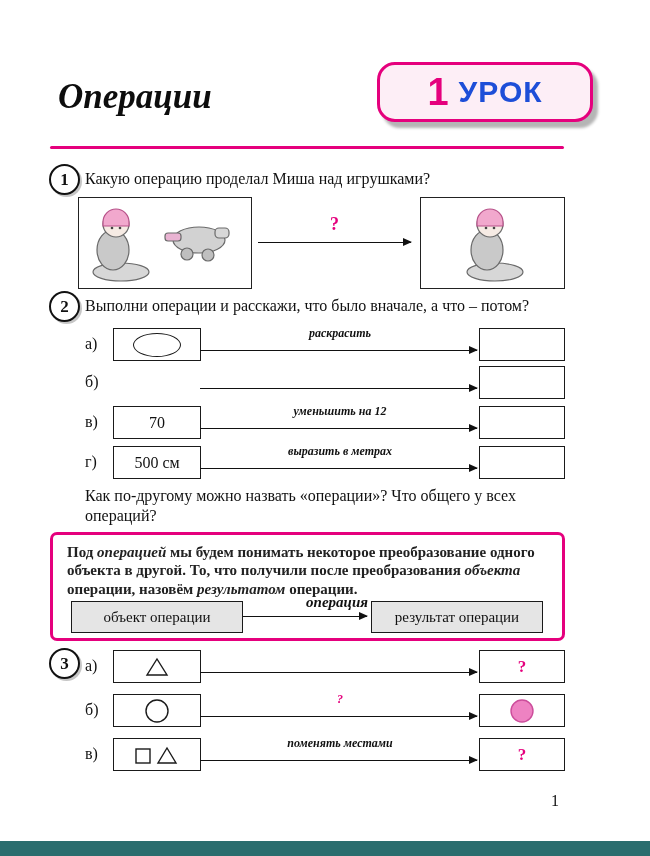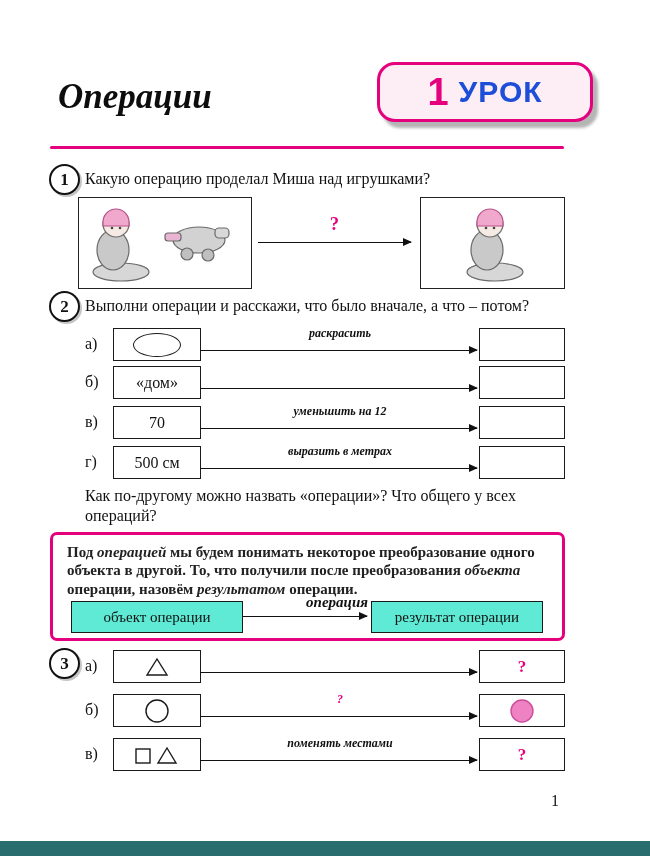--- a/index.html
+++ b/index.html
@@ -38,21 +38,21 @@
   .res-box{position:absolute;left:479px;top:0;width:84px;height:31px;border:1.3px solid #1a1a1a;
         display:flex;align-items:center;justify-content:center;font-size:17px;background:#fff;}
   .oval{display:inline-block;width:46px;height:22px;border:1.4px solid #1a1a1a;border-radius:50%;}
 
   
   .def-box{position:absolute;left:50px;top:532px;width:515px;height:109px;box-sizing:border-box;
         border:3.5px solid #e5007d;border-radius:7px;background:#fff;}
   .def-text{margin:8px 14px 0;font-size:15px;line-height:1.22;font-weight:bold;color:#222;text-align:left;}
   .def-text em{font-style:italic;}
   .def-small-box{position:absolute;top:66px;width:170px;height:30px;border:1.4px solid #1a1a1a;
-        display:flex;align-items:center;justify-content:center;font-size:15px;background:#5eead4;}
+        display:flex;align-items:center;justify-content:center;font-size:15px;background:#e5e5e5;}
   .def-arrow-label{position:absolute;left:189px;top:59px;width:126px;text-align:right;
         font-style:italic;font-weight:bold;font-size:15px;}
   .def-arrow{position:absolute;left:190px;top:81px;width:124px;}
 
   
   .page-number{position:absolute;left:551px;top:792px;font-size:16px;}
   .bottom-bar{position:absolute;left:0;top:841px;width:650px;height:15px;background:#2a6d6e;}
 </style>
 </head>
 <body>
@@ -111,23 +111,20 @@
     <span class="src-box">
         <span class="oval"></span>
       </span>
     <span class="op-label">раскрасить</span>
     <span class="row-arrow arrow"></span>
     <span class="res-box"></span>
   </div>
 
   <div class="row" style="top:366px;">
     <span class="letter">б)</span>
-    <span class="src-box">
-        <span>«дом»</span>
-      </span>
     <span class="row-arrow arrow"></span>
     <span class="res-box"></span>
   </div>
 
   <div class="row" style="top:406px;">
     <span class="letter">в)</span>
     <span class="src-box">
         <span>70</span>
       </span>
     <span class="op-label">уменьшить на 12</span>

